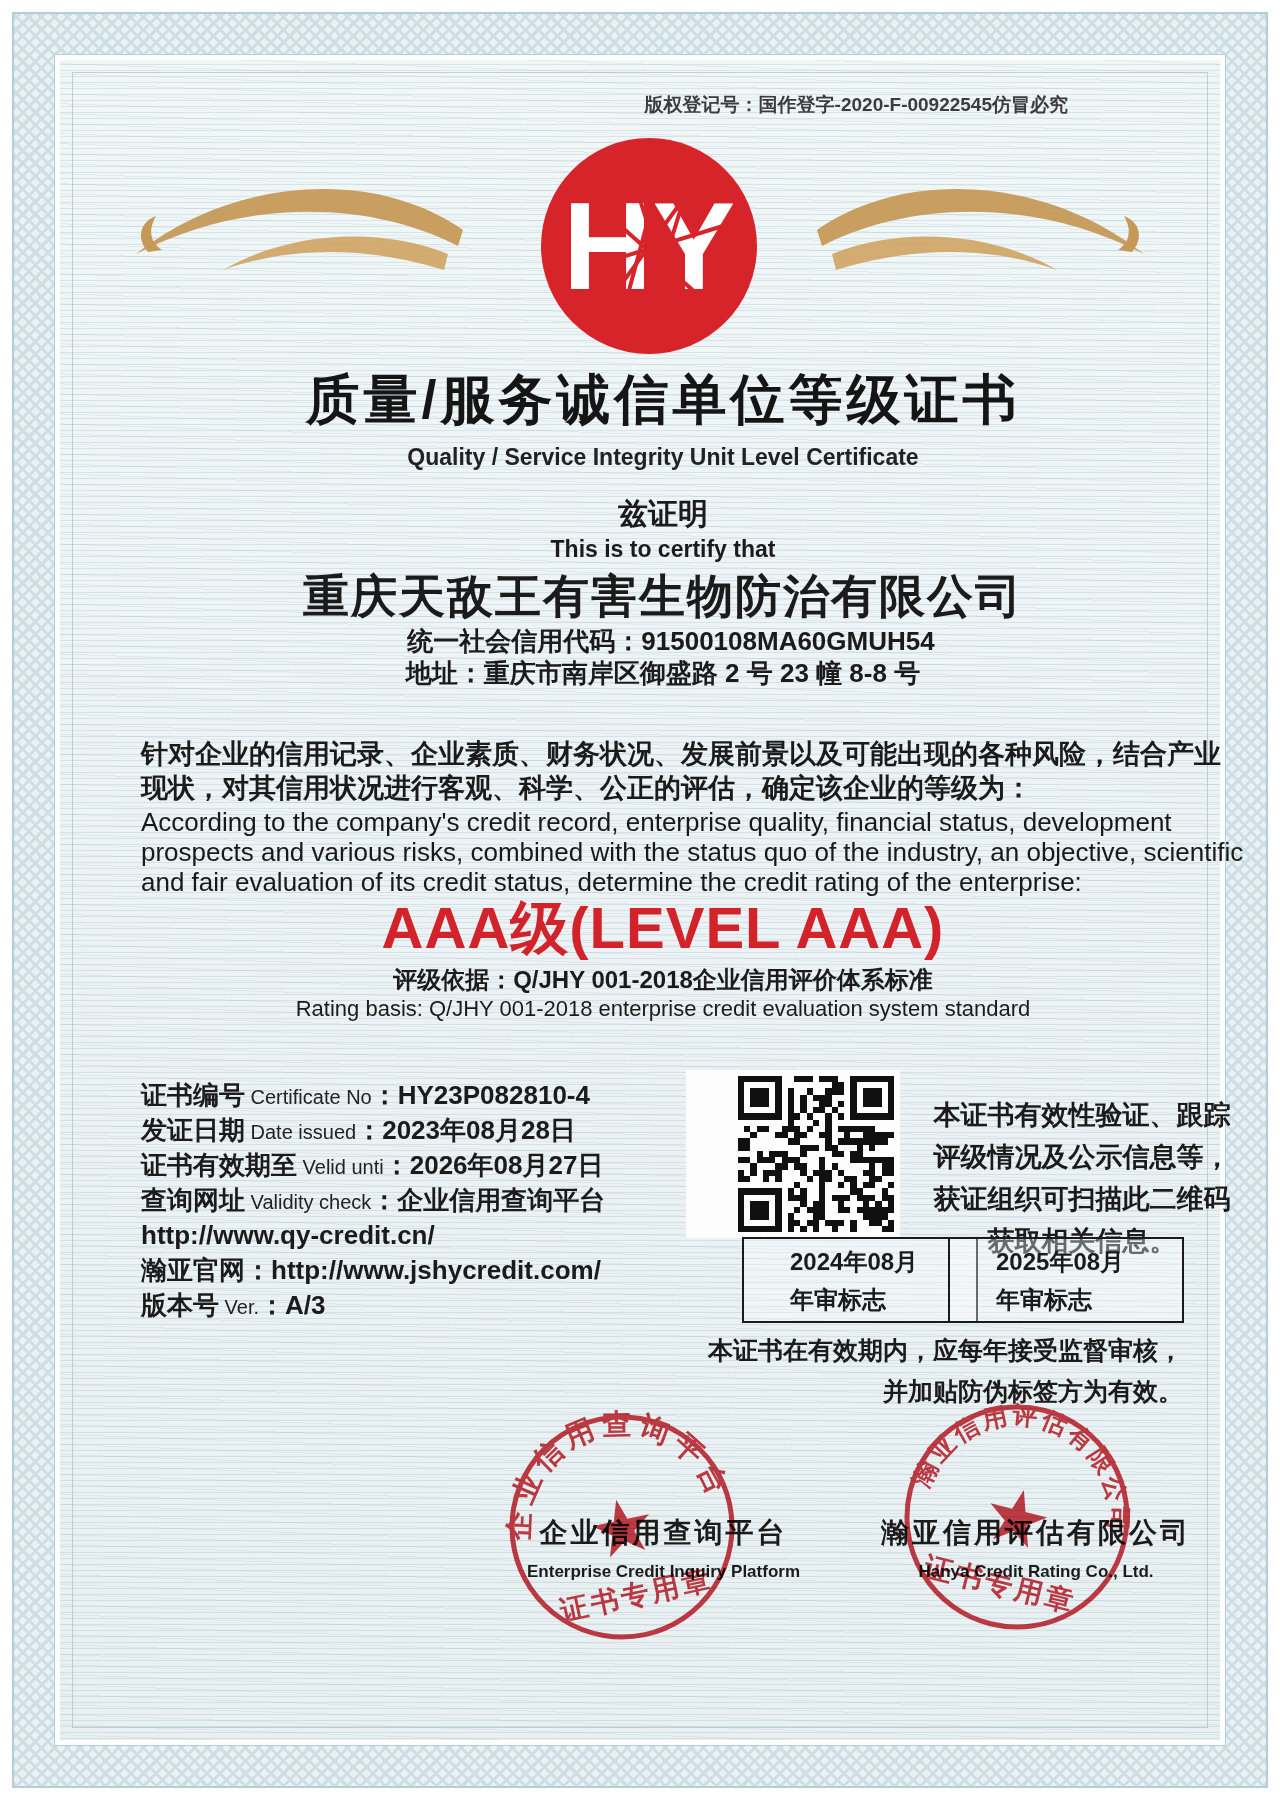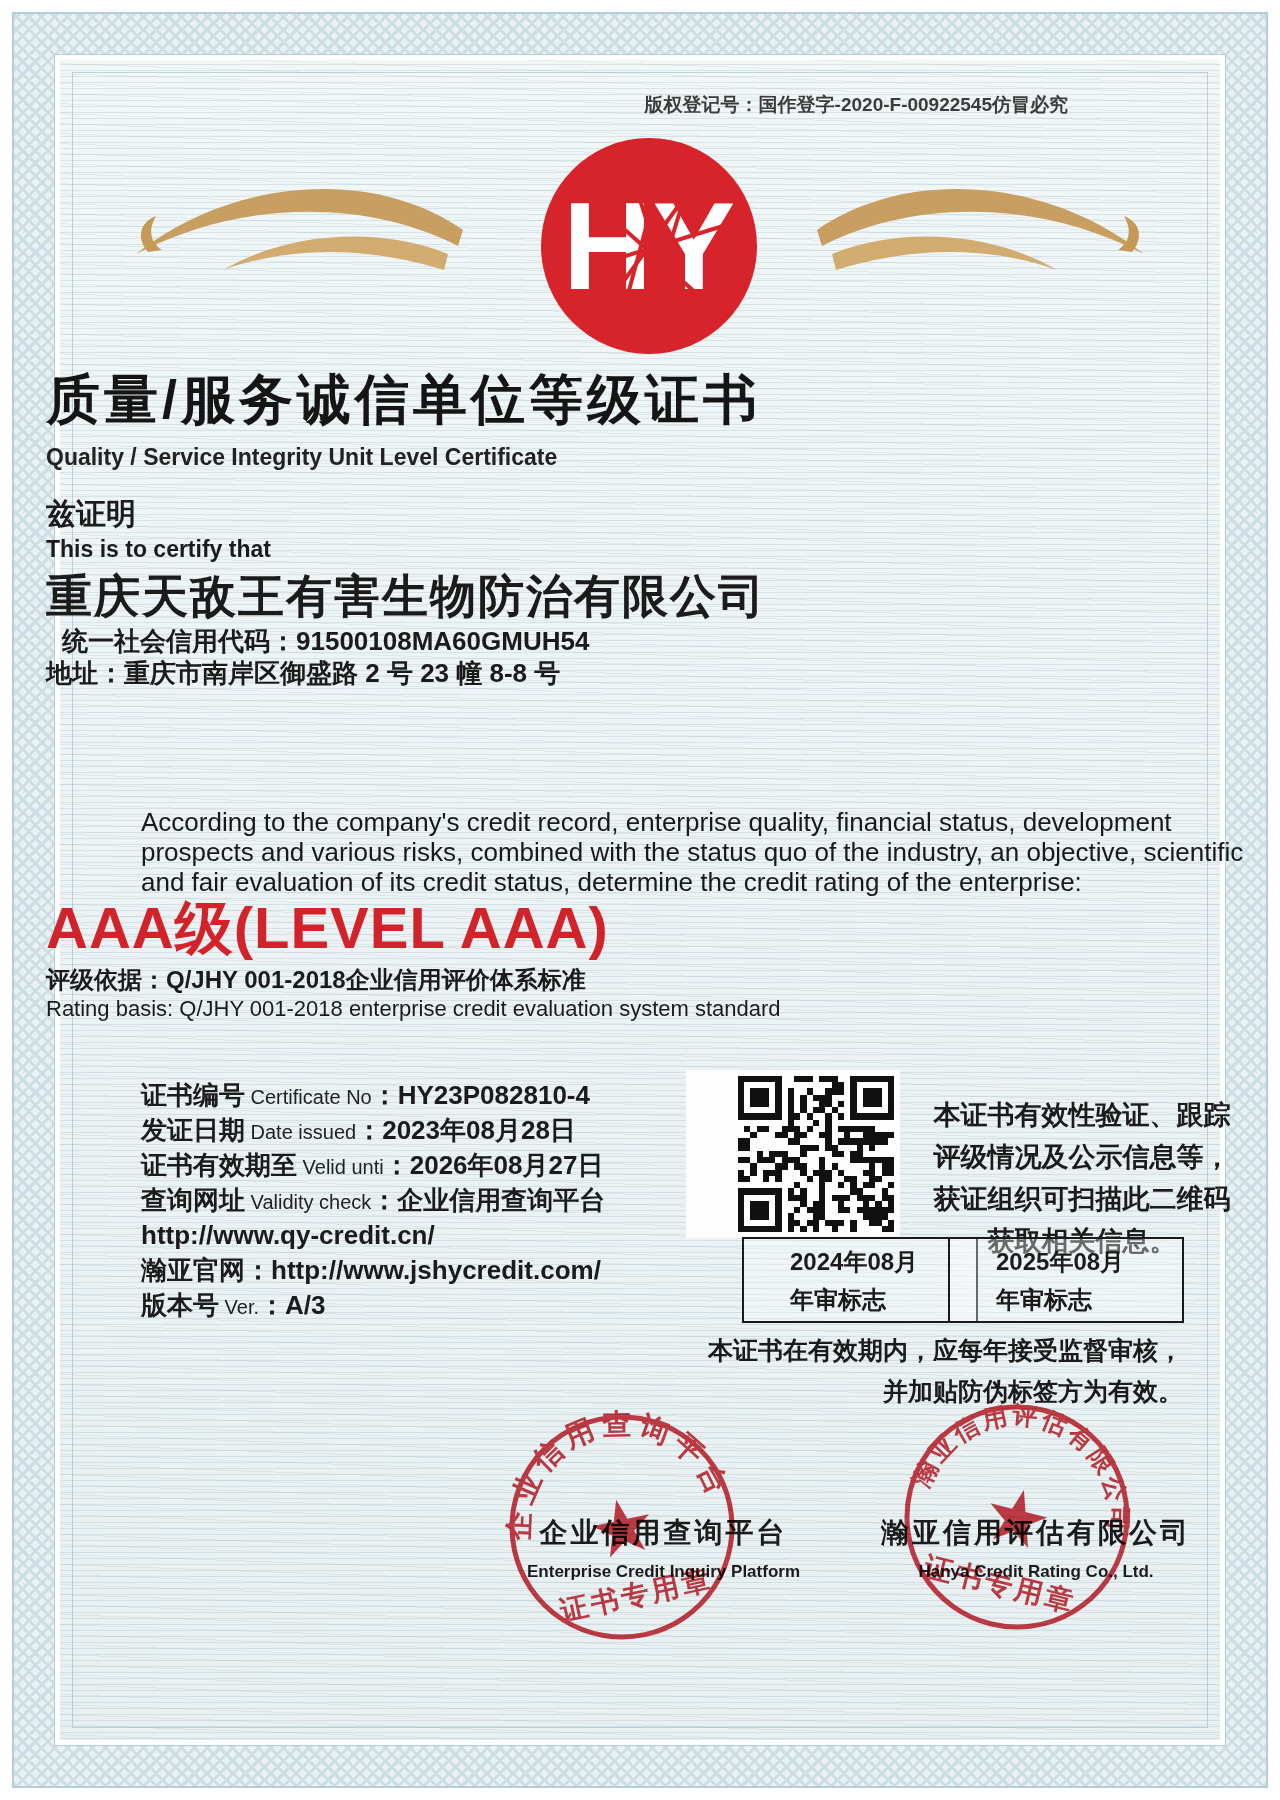--- a/index.html
+++ b/index.html
@@ -12,21 +12,21 @@
           repeating-linear-gradient(-45deg,#cddee4 0 3px,rgba(255,255,255,0) 3px 9px),
           linear-gradient(#e9f1f3,#e9f1f3);}
   
   .paper{position:absolute;inset:54px;border:1px solid #b6cdd6;box-shadow:inset 0 0 0 5px #fdfefe;
         background:
           repeating-linear-gradient(0deg,rgba(124,163,178,.22) 0 1px,rgba(255,255,255,0) 1px 6px),
           repeating-linear-gradient(2deg,rgba(124,163,178,.13) 0 1px,rgba(255,255,255,0) 1px 10px),
           linear-gradient(#f1f6f7,#e9f0f2);}
   .paper::after{content:"";position:absolute;inset:17px;border:1px solid rgba(146,178,191,.55);}
   .abs{position:absolute;z-index:2;padding-left:46px;}
-  .ctr{left:0;right:0;}
+  .ctr{left:0;right:0;text-align:center;}
   .copyright{top:92px;left:0;right:212px;text-align:right;font-size:19px;color:#3c3c3c;font-weight:600;}
   .title-zh{top:364px;font-size:54px;font-weight:800;letter-spacing:4px;color:#151515;}
   .title-en{top:444px;font-size:23px;font-weight:600;color:#222;}
   .certify-zh{top:494px;font-size:30px;font-weight:600;}
   .certify-en{top:536px;font-size:23px;font-weight:600;}
   .company{top:566px;font-size:46px;font-weight:800;letter-spacing:2px;}
   .code-line{top:624px;font-size:26px;font-weight:600;margin-left:16px;}
   .addr-line{top:656px;font-size:26px;font-weight:600;}
   .para-zh{top:737px;left:95px;width:1100px;font-size:27px;line-height:34px;font-weight:600;text-align:left;}
   .para-en{top:807px;left:95px;width:1105px;font-size:26px;line-height:30px;font-weight:400;color:#191919;text-align:left;}
@@ -97,20 +97,21 @@
 
   <div class="abs ctr title-zh">质量/服务诚信单位等级证书</div>
   <div class="abs ctr title-en">Quality / Service Integrity Unit Level Certificate</div>
   <div class="abs ctr certify-zh">兹证明</div>
   <div class="abs ctr certify-en">This is to certify that</div>
 
   <div class="abs ctr company">重庆天敌王有害生物防治有限公司</div>
   <div class="abs ctr code-line">统一社会信用代码：91500108MA60GMUH54</div>
   <div class="abs ctr addr-line">地址：重庆市南岸区御盛路 2 号 23 幢 8-8 号</div>
 
+  <div class="abs para-zh">针对企业的信用记录、企业素质、财务状况、发展前景以及可能出现的各种风险，结合产业现状，对其信用状况进行客观、科学、公正的评估，确定该企业的等级为：</div>
   <div class="abs para-en">According to the company's credit record, enterprise quality, financial status, development prospects and various risks, combined with the status quo of the industry, an objective, scientific and fair evaluation of its credit status, determine the credit rating of the enterprise:</div>
   <div class="abs ctr level">AAA级(LEVEL AAA)</div>
   <div class="abs ctr basis-zh">评级依据：Q/JHY 001-2018企业信用评价体系标准</div>
   <div class="abs ctr basis-en">Rating basis: Q/JHY 001-2018 enterprise credit evaluation system standard</div>
 
   <div class="abs details">
     <div class="row"><span class="zh">证书编号</span><span class="en"> Certificate No</span><span class="val">：HY23P082810-4</span></div>
     <div class="row"><span class="zh">发证日期</span><span class="en"> Date issued</span><span class="val">：2023年08月28日</span></div>
     <div class="row"><span class="zh">证书有效期至</span><span class="en"> Velid unti</span><span class="val">：2026年08月27日</span></div>
     <div class="row"><span class="zh">查询网址</span><span class="en"> Validity check</span><span class="val">：企业信用查询平台</span></div>

